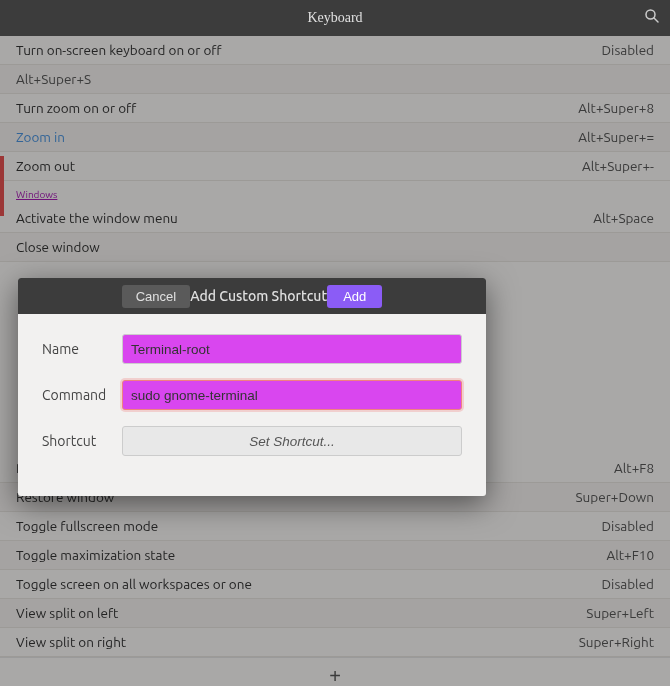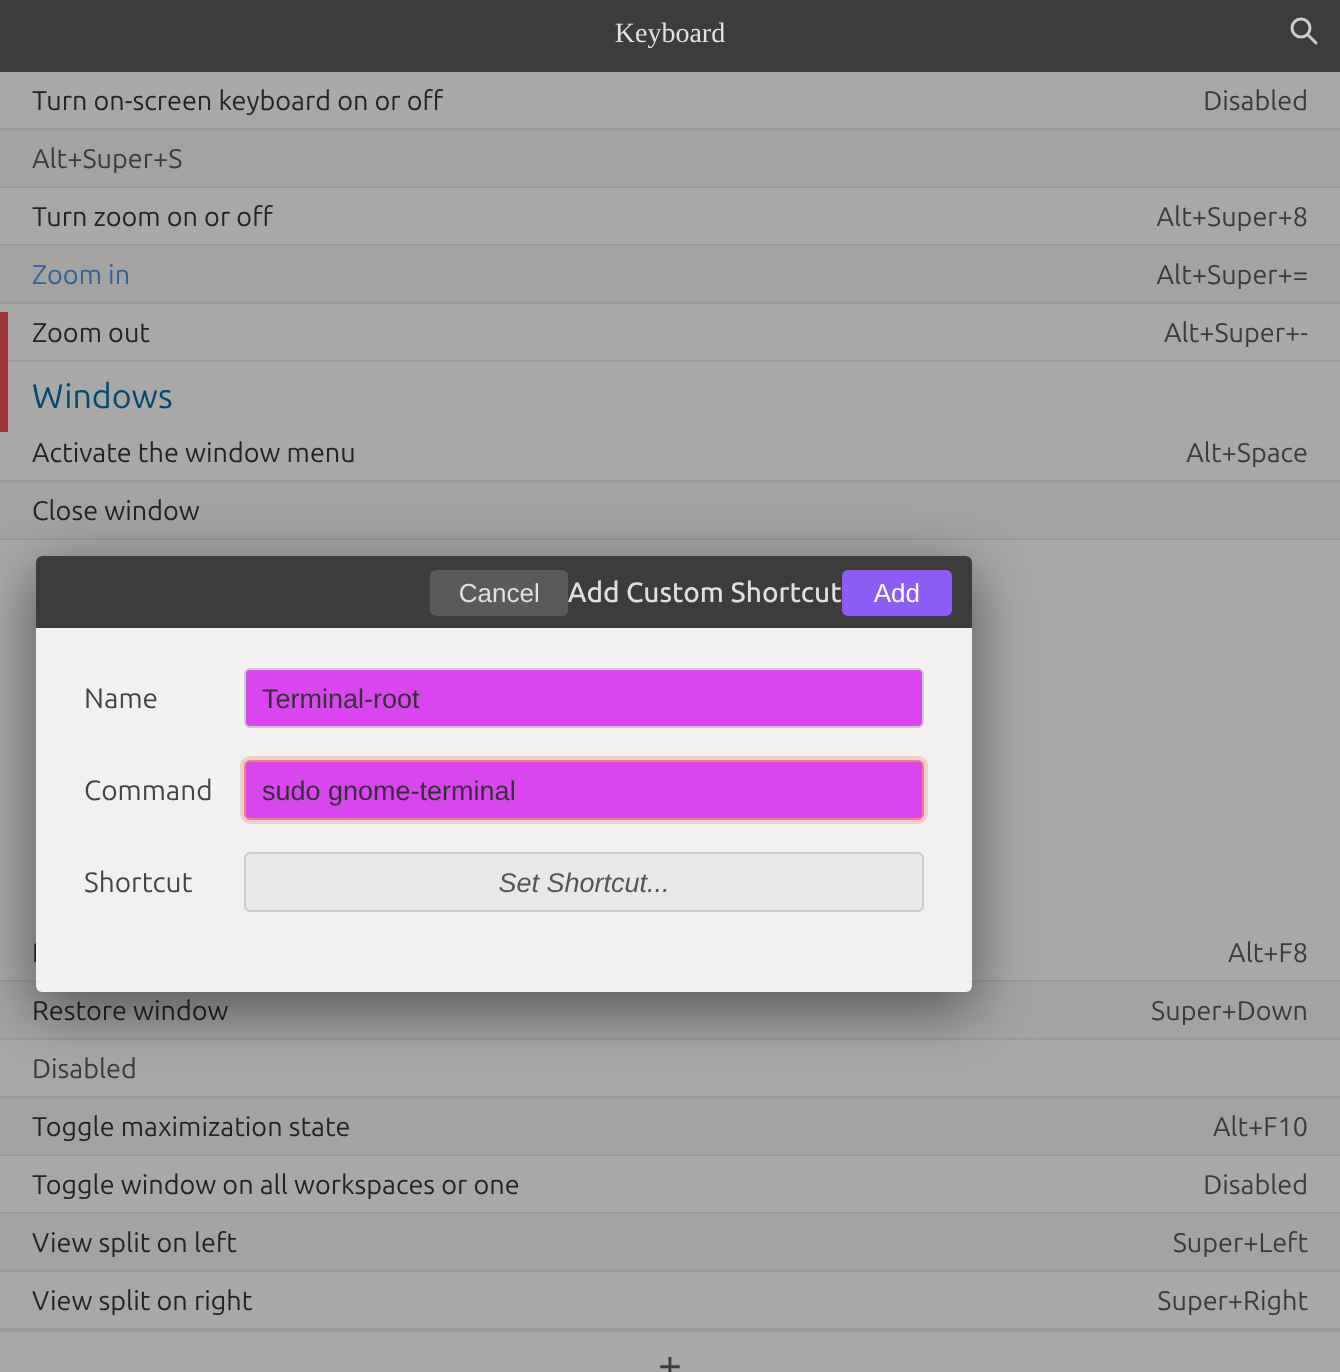--- a/index.html
+++ b/index.html
@@ -71,23 +71,24 @@
       font-size: 13.5px;
     }
 
     .shortcut-value {
       color: #555;
       font-size: 13.5px;
     }
 
     .section-header {
       padding: 8px 16px 4px;
-      color: #0369a1;
-      font-size: 17px;
-      background: #f2f1f0;
+      color: #a21caf;
+      font-size: 10px;
+      background: #f2f1f0;
+      text-decoration: underline;
     }
 
     .add-row {
       display: flex;
       justify-content: center;
       align-items: center;
       padding: 8px;
       background: #f2f1f0;
       border-top: 1px solid #ddd;
     }
@@ -122,21 +123,21 @@
       box-shadow: 0 8px 30px rgba(0,0,0,0.5);
       z-index: 20;
       overflow: hidden;
     }
 
     .dialog-titlebar {
       background: #3c3c3c;
       height: 36px;
       display: flex;
       align-items: center;
-      justify-content: flex-end;
+      justify-content: center;
       padding: 0 10px;
     }
 
     .dialog-cancel-btn {
       background: #5a5a5a;
       border: none;
       border-radius: 3px;
       color: #e0e0e0;
       padding: 4px 14px;
       font-size: 13px;
@@ -299,28 +300,29 @@
   <div style="margin-top: 192px;" class="shortcut-list">
     <div class="shortcut-row">
       <span class="shortcut-name">Resize window</span>
       <span class="shortcut-value">Alt+F8</span>
     </div>
     <div class="shortcut-row">
       <span class="shortcut-name">Restore window</span>
       <span class="shortcut-value">Super+Down</span>
     </div>
     <div class="shortcut-row">
+      <span class="shortcut-name">Toggle fullscreen mode</span>
       <span class="shortcut-value">Disabled</span>
     </div>
     <div class="shortcut-row">
       <span class="shortcut-name">Toggle maximization state</span>
       <span class="shortcut-value">Alt+F10</span>
     </div>
     <div class="shortcut-row">
-      <span class="shortcut-name">Toggle window on all workspaces or one</span>
+      <span class="shortcut-name">Toggle screen on all workspaces or one</span>
       <span class="shortcut-value">Disabled</span>
     </div>
     <div class="shortcut-row">
       <span class="shortcut-name">View split on left</span>
       <span class="shortcut-value">Super+Left</span>
     </div>
     <div class="shortcut-row">
       <span class="shortcut-name">View split on right</span>
       <span class="shortcut-value">Super+Right</span>
     </div>

